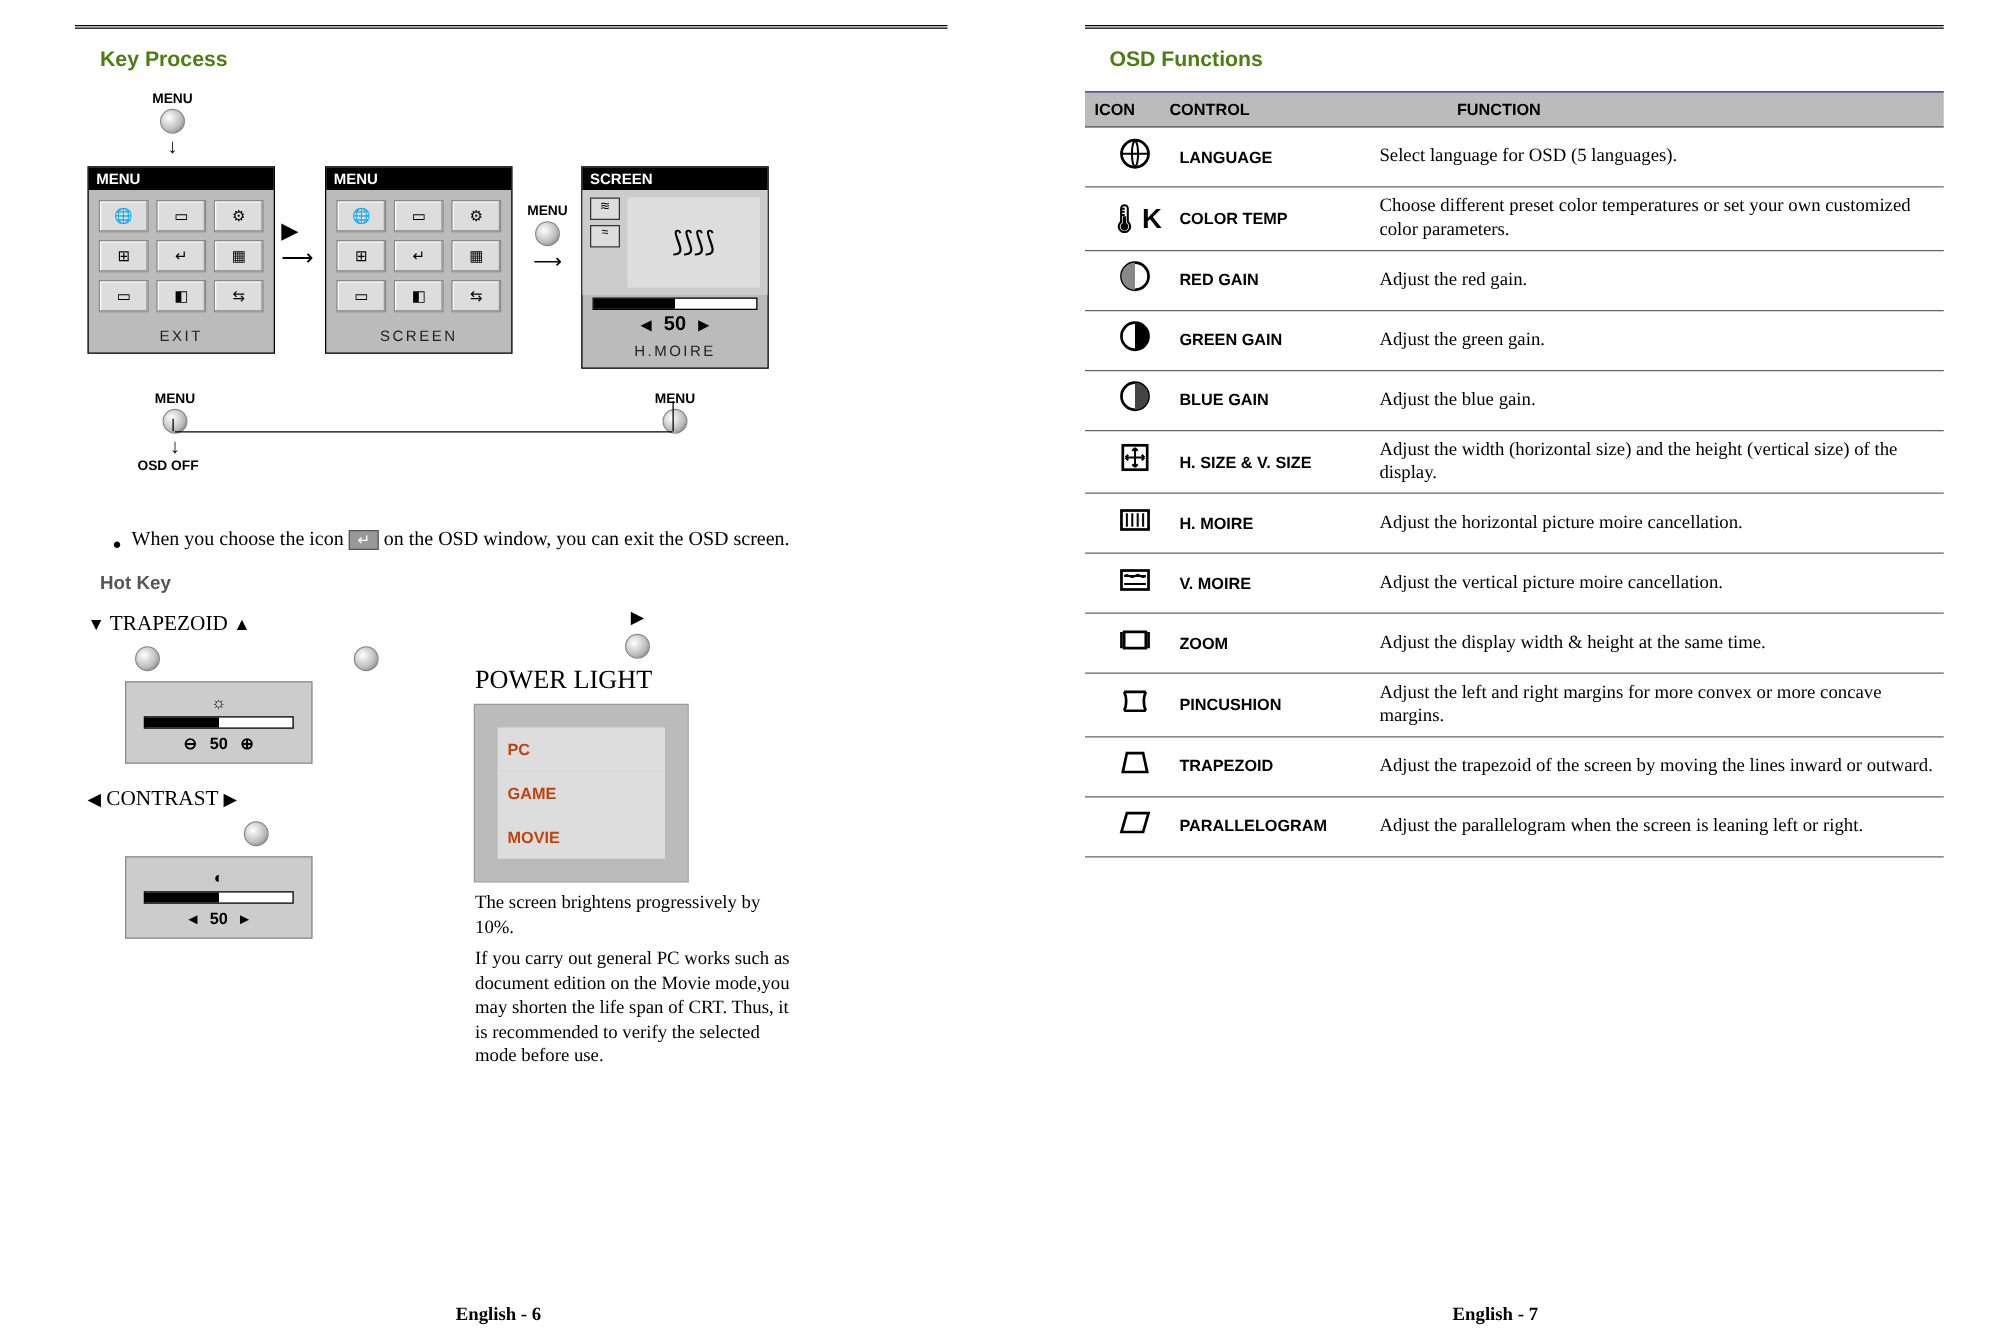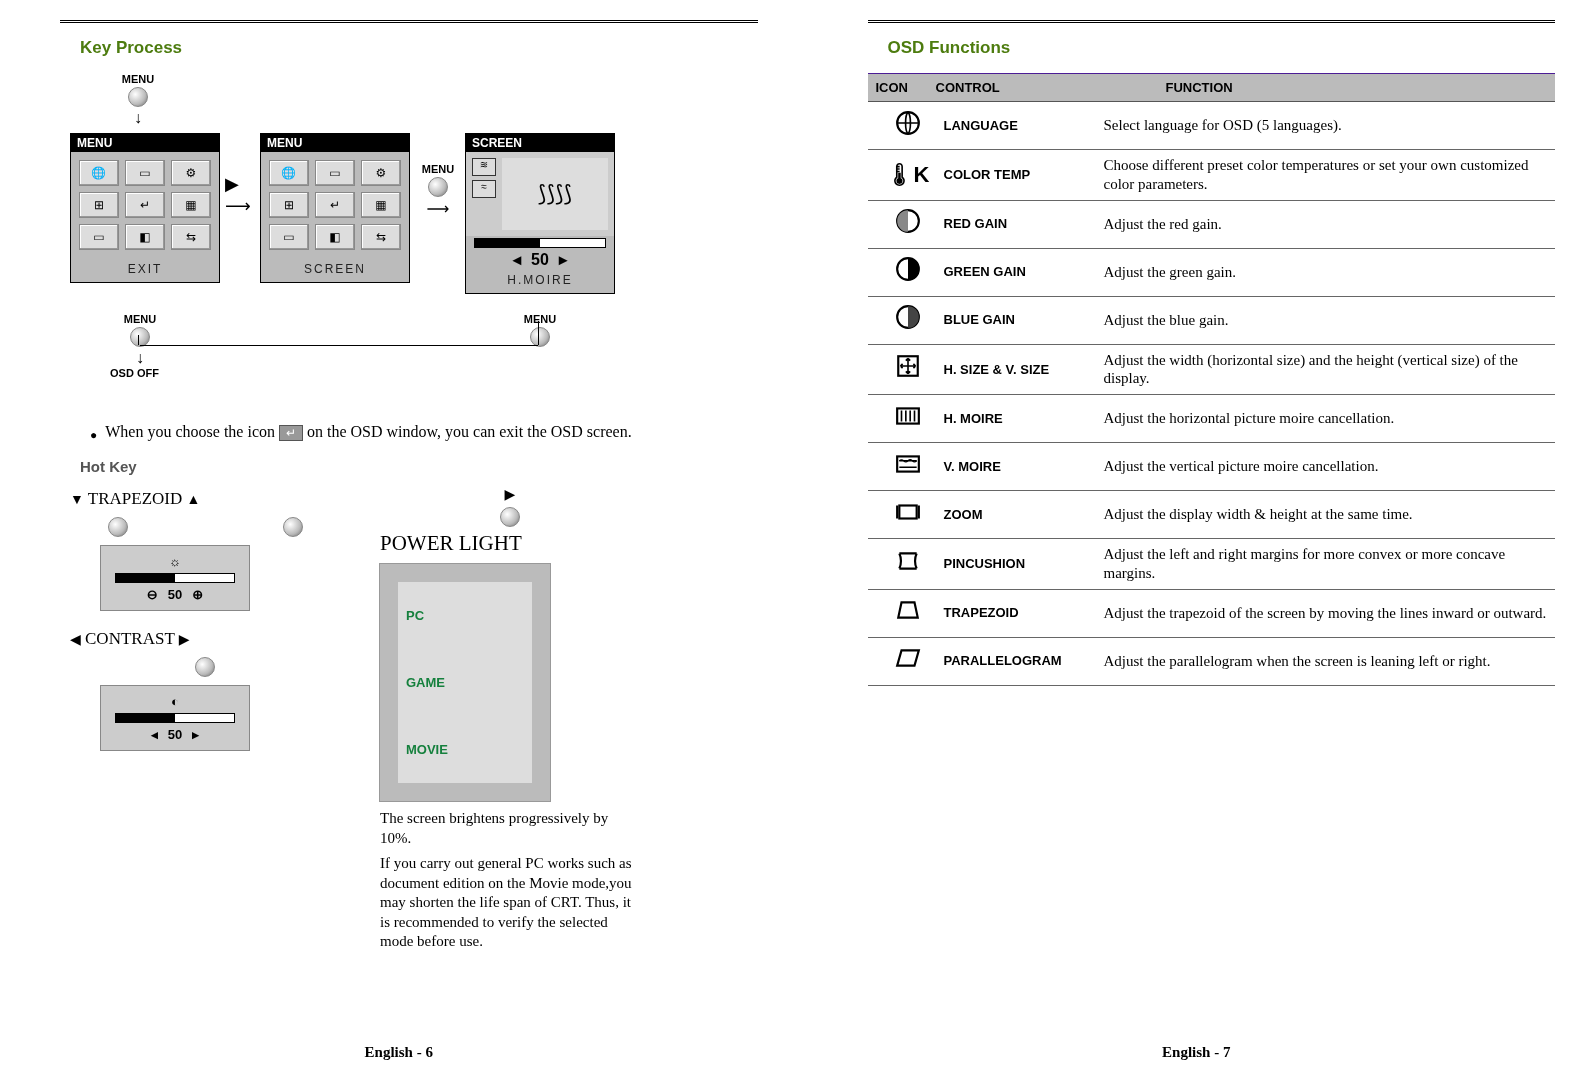--- a/index.html
+++ b/index.html
@@ -167,25 +167,25 @@
   .mode-box {
     width: 170px;
     background: #bbb;
     border: 14px solid #bbb;
     outline:1px solid #999;
     padding: 4px;
     margin: 8px 0;
   }
   .mode-box div {
     background:#ddd;
-    padding:26px 8px;
+    padding:10px 8px;
     font-family: Arial, sans-serif;
     font-weight:bold;
     font-size:13px;
-    color:#15803d;
+    color:#c2410c;
   }
   .para { font-size: 15px; line-height: 1.3; margin: 6px 0; max-width: 280px;}
   
   .func-header {
     display: flex;
     background: #bbb;
     font-family: Verdana, Arial, sans-serif;
     font-weight: bold;
     font-size: 13px;
     padding: 6px 8px;

